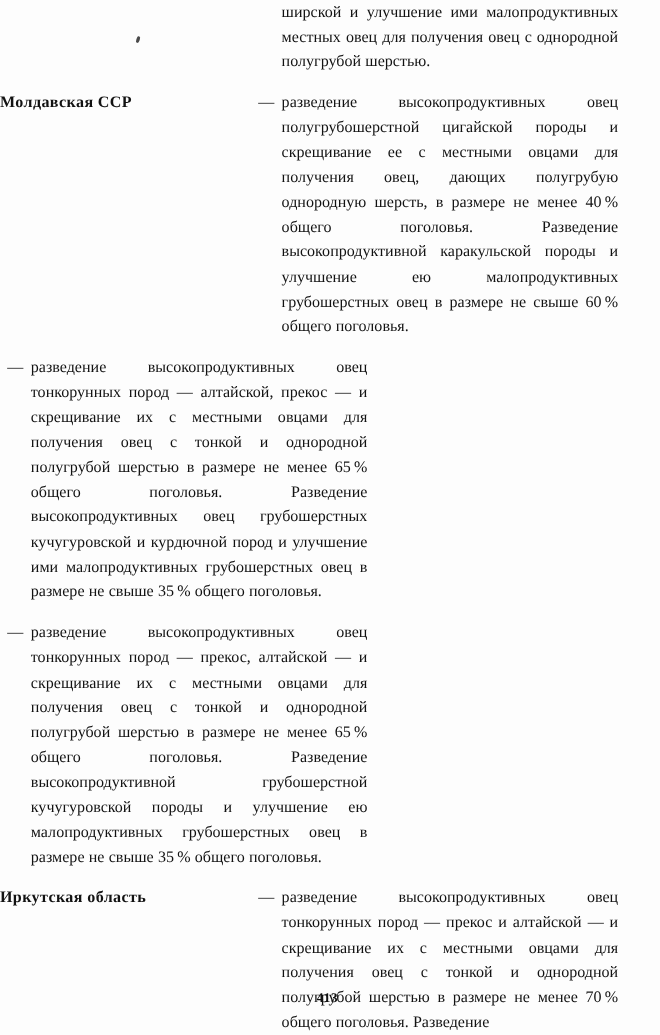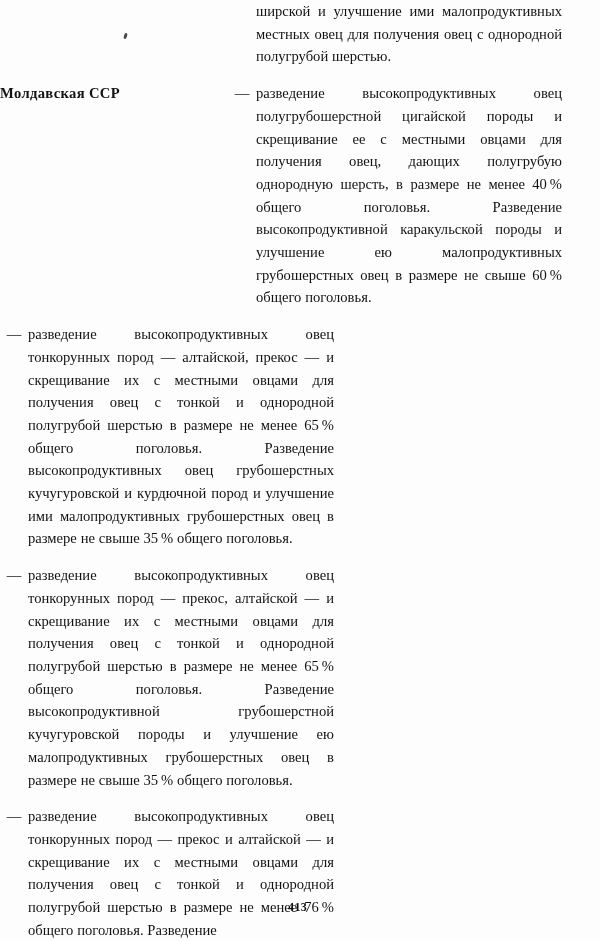--- a/index.html
+++ b/index.html
@@ -149,21 +149,22 @@
       <div class="gap"></div>
       <div class="entry">
         <div class="entry-row">
           <div class="dash-col">—</div>
           <div class="text-col">разведение высокопродуктивных овец тонкорунных пород — прекос, алтайской — и скрещивание их с местными овцами для получения овец с тонкой и однородной полугрубой шерстью в размере не менее <span class="pct">65 %</span> общего поголовья. Разведение высокопродуктивной грубошерстной кучугуровской породы и улучшение ею малопродуктивных грубошерстных овец в размере не свыше <span class="pct">35 %</span> общего поголовья.</div>
         </div>
       </div>
       <div class="gap"></div>
       <div class="entry">
         <div class="entry-row">
+          <div class="label-col">Иркутская область</div>
           <div class="dash-col">—</div>
-          <div class="text-col">разведение высокопродуктивных овец тонкорунных пород — прекос и алтайской — и скрещивание их с местными овцами для получения овец с тонкой и однородной полугрубой шерстью в размере не менее <span class="pct">76 %</span> общего поголовья. Разведение</div>
+          <div class="text-col">разведение высокопродуктивных овец тонкорунных пород — прекос и алтайской — и скрещивание их с местными овцами для получения овец с тонкой и однородной полугрубой шерстью в размере не менее <span class="pct">70 %</span> общего поголовья. Разведение</div>
         </div>
       </div>
     </div>
 
   <div class="page-number">413</div>
 
 </div>
 
 </body></html>

